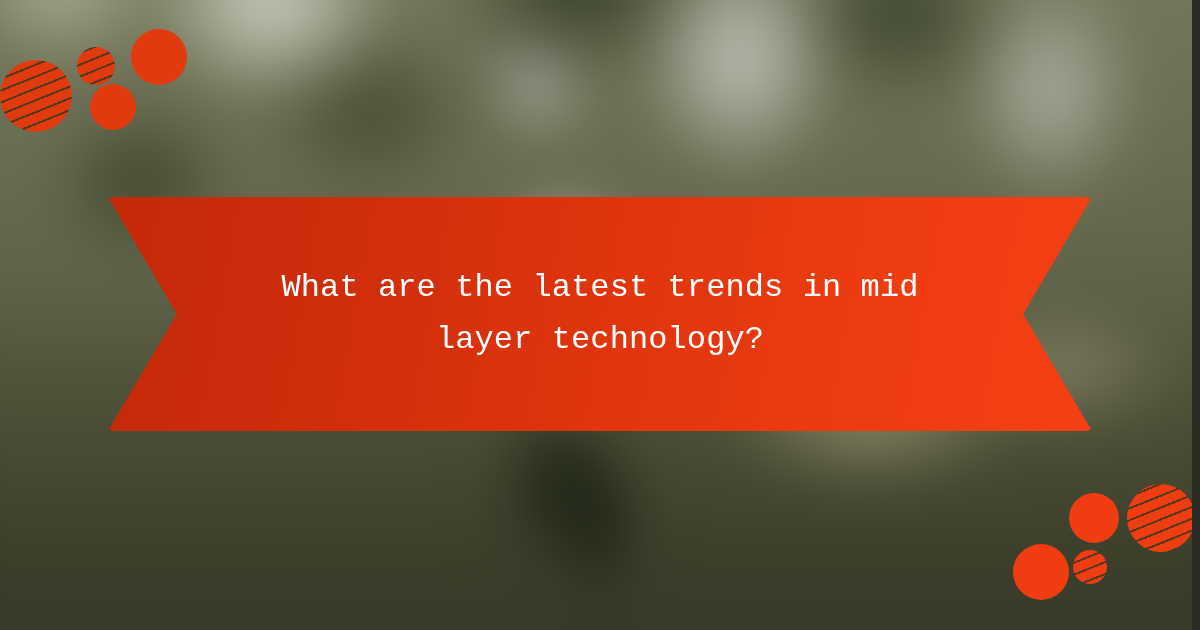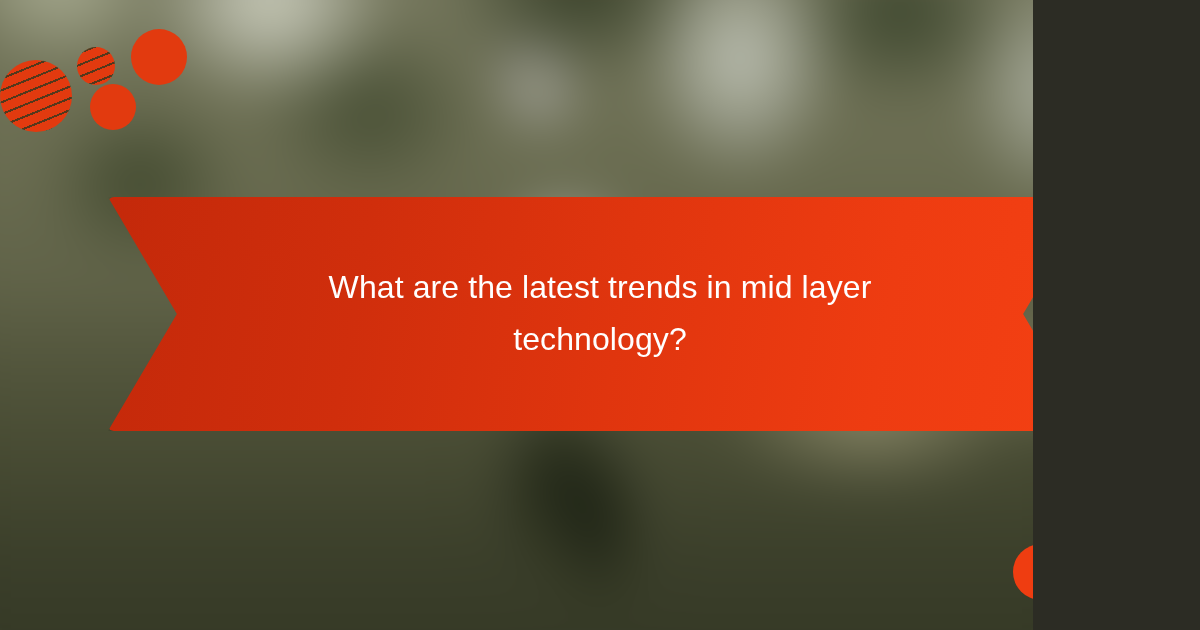--- a/index.html
+++ b/index.html
@@ -7,24 +7,25 @@
     margin: 0;
     padding: 0;
     background: #2c2c24;
   }
   body {
     font-family: "Liberation Sans", sans-serif;
   }
 
   #stage {
     position: relative;
-    width: 1033px;
+    width: 1192px;
     height: 630px;
     overflow: hidden;
     background: #4d7c0f;
+    font-family: Liberation Mono, monospace;
   }
 
   
   .bg-photo {
     position: absolute;
     inset: -60px;
     filter: blur(26px) saturate(0.92);
     background-color: #5c5d42;
     background-image:
       

